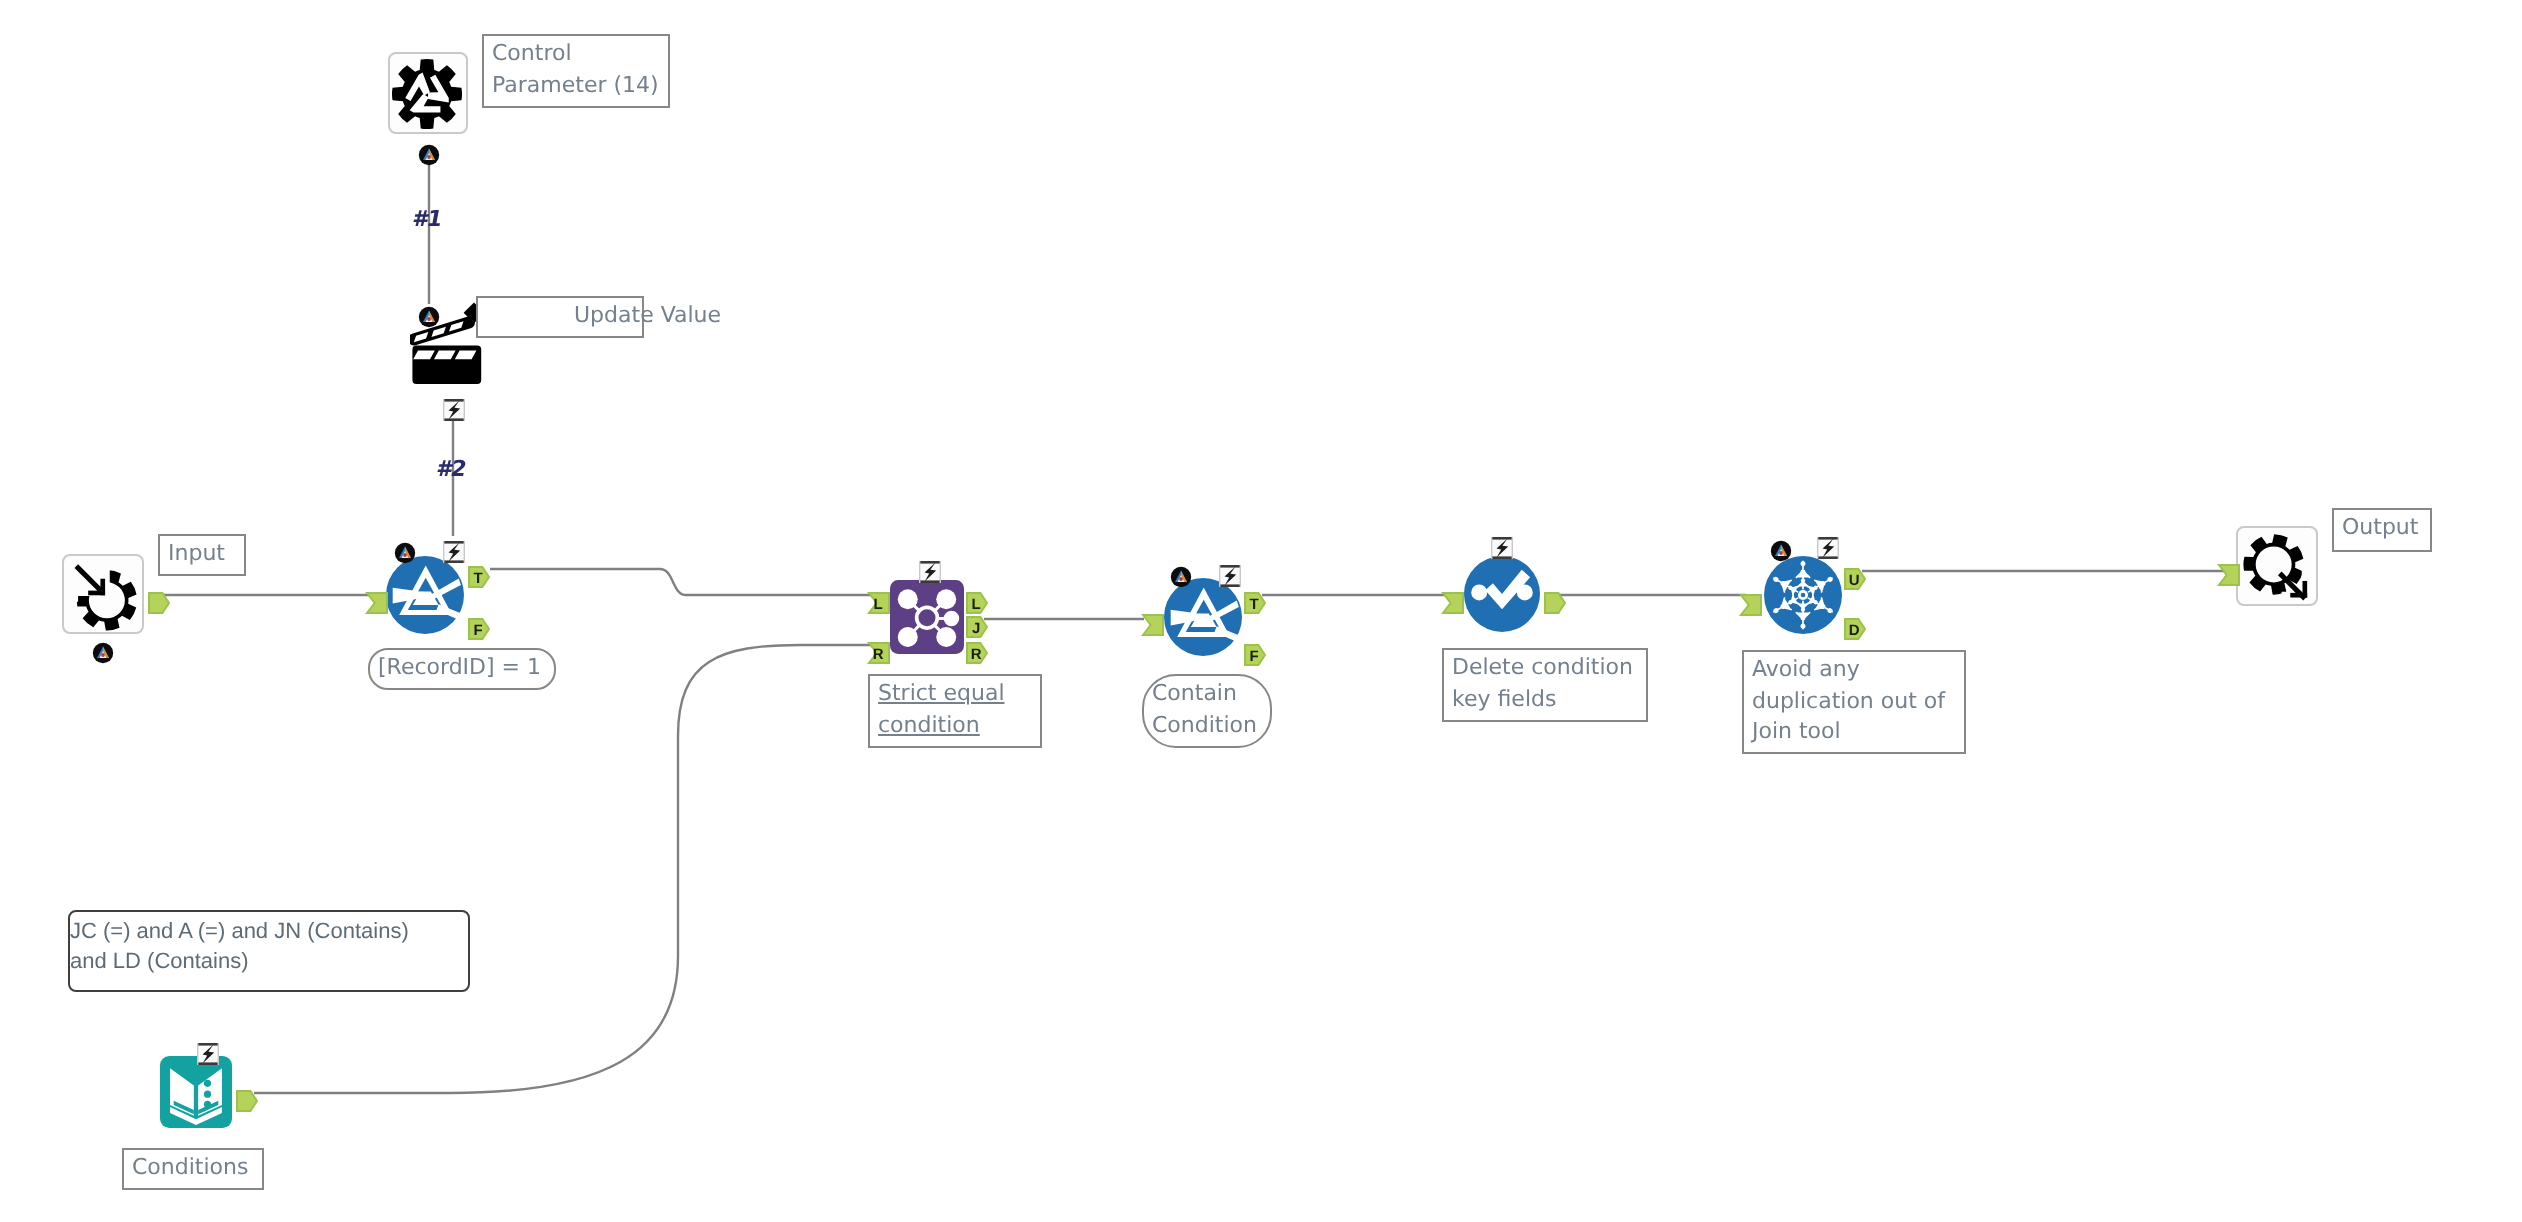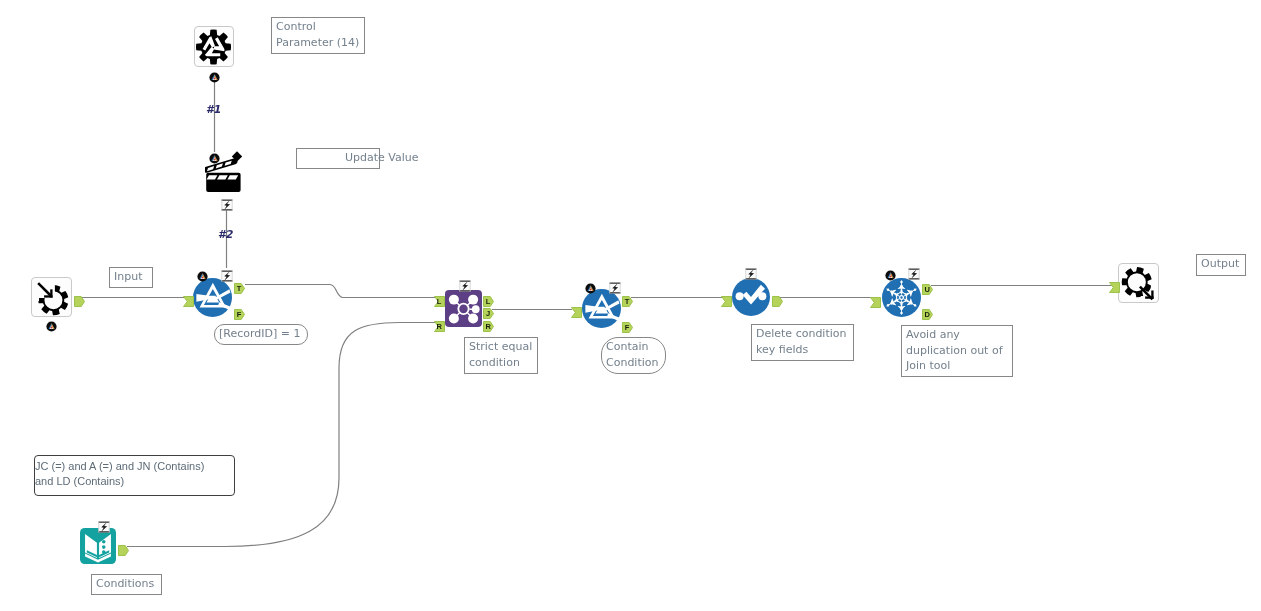--- a/index.html
+++ b/index.html
@@ -1,19 +1,19 @@
 <!DOCTYPE html>
 <html><head>
 <meta charset="utf-8">
 <style>
   html,body{margin:0;padding:0;background:#ffffff;}
   #canvas{position:relative;width:1261px;height:611px;background:#ffffff;overflow:hidden;
     font-family:"DejaVu Sans",sans-serif;}
   .label-box{position:absolute;box-sizing:border-box;background:#ffffff;border:1px solid #878787;
-    color:#74818d;font-size:11px;line-height:15.5px;padding:1px 3px 1px 4px;white-space:pre;margin-left:30px;}
+    color:#74818d;font-size:11px;line-height:15.5px;padding:1px 3px 1px 4px;white-space:pre;}
   .comment-box{position:absolute;box-sizing:border-box;background:#ffffff;border:1.5px solid #3f3f3f;
     border-radius:4px;color:#5d6b77;font-size:11px;line-height:14.5px;white-space:pre;
     padding-top:3px;font-family:"Liberation Sans",sans-serif;}
   .wire-num{position:absolute;color:#2b2b6b;font-size:11px;font-weight:bold;font-style:italic;}
   svg.layer{position:absolute;left:0;top:0;width:1261px;height:611px;}
   .nodebox{position:absolute;box-sizing:border-box;background:#fdfdfd;border:1px solid #c9c9c9;
     border-radius:4px;}
   .iconwrap{position:absolute;}
 </style>
 </head>
@@ -335,24 +335,24 @@
         <text x="5.1" y="8.4" font-family="Liberation Sans, sans-serif" font-size="7.5" font-weight="bold" fill="#16200c" text-anchor="middle">D</text>
       </svg></div>
     <div class="iconwrap" style="left: 1109px; top: 278px;"><svg width="11" height="11" viewBox="0 0 11 11" style="overflow:visible">
         <path d="M0.5,0.5 L4.3,5.5 L0.5,10.5 H10.5 V0.5 Z" fill="#b5d35a" stroke="#9bc24a" stroke-width="1"></path>
       </svg></div>
     <div class="iconwrap" style="left: 118px; top: 541px;"><svg width="11" height="11" viewBox="0 0 11 11" style="overflow:visible">
         <path d="M0.5,0.5 H7.2 L10.5,5.5 L7.2,10.5 H0.5 Z" fill="#b5d35a" stroke="#9bc24a" stroke-width="1"></path>
       </svg></div>
     <div class="label-box" style="left: 241px; top: 17px; width: 94px; height: 37px;">Control
 Parameter (14)</div>
-    <div class="label-box" style="left: 266px; top: 148px; width: 84px; height: 21px; padding-left: 48px;">Update Value</div>
+    <div class="label-box" style="left: 238px; top: 148px; width: 84px; height: 21px; padding-left: 48px;">Update Value</div>
     <div class="label-box" style="left: 79px; top: 267px; width: 44px; height: 21px;">Input</div>
     <div class="label-box" style="left: 184px; top: 324px; width: 94px; height: 21px; border-radius: 10px;">[RecordID] = 1</div>
-    <div class="label-box" style="left: 434px; top: 337px; width: 74px; height: 37px;">Strict equal
+    <div class="label-box" style="left: 434px; top: 337px; width: 87px; height: 37px; text-decoration: underline;">Strict equal
 condition</div>
     <div class="label-box" style="left: 571px; top: 337px; width: 65px; height: 37px; border-radius: 17px;">Contain
 Condition</div>
     <div class="label-box" style="left: 721px; top: 324px; width: 103px; height: 37px;">Delete condition
 key fields</div>
     <div class="label-box" style="left: 871px; top: 325px; width: 112px; height: 52px;">Avoid any
 duplication out of
 Join tool</div>
     <div class="label-box" style="left: 1166px; top: 254px; width: 50px; height: 22px;">Output</div>
     <div class="label-box" style="left: 61px; top: 574px; width: 71px; height: 21px;">Conditions</div>

